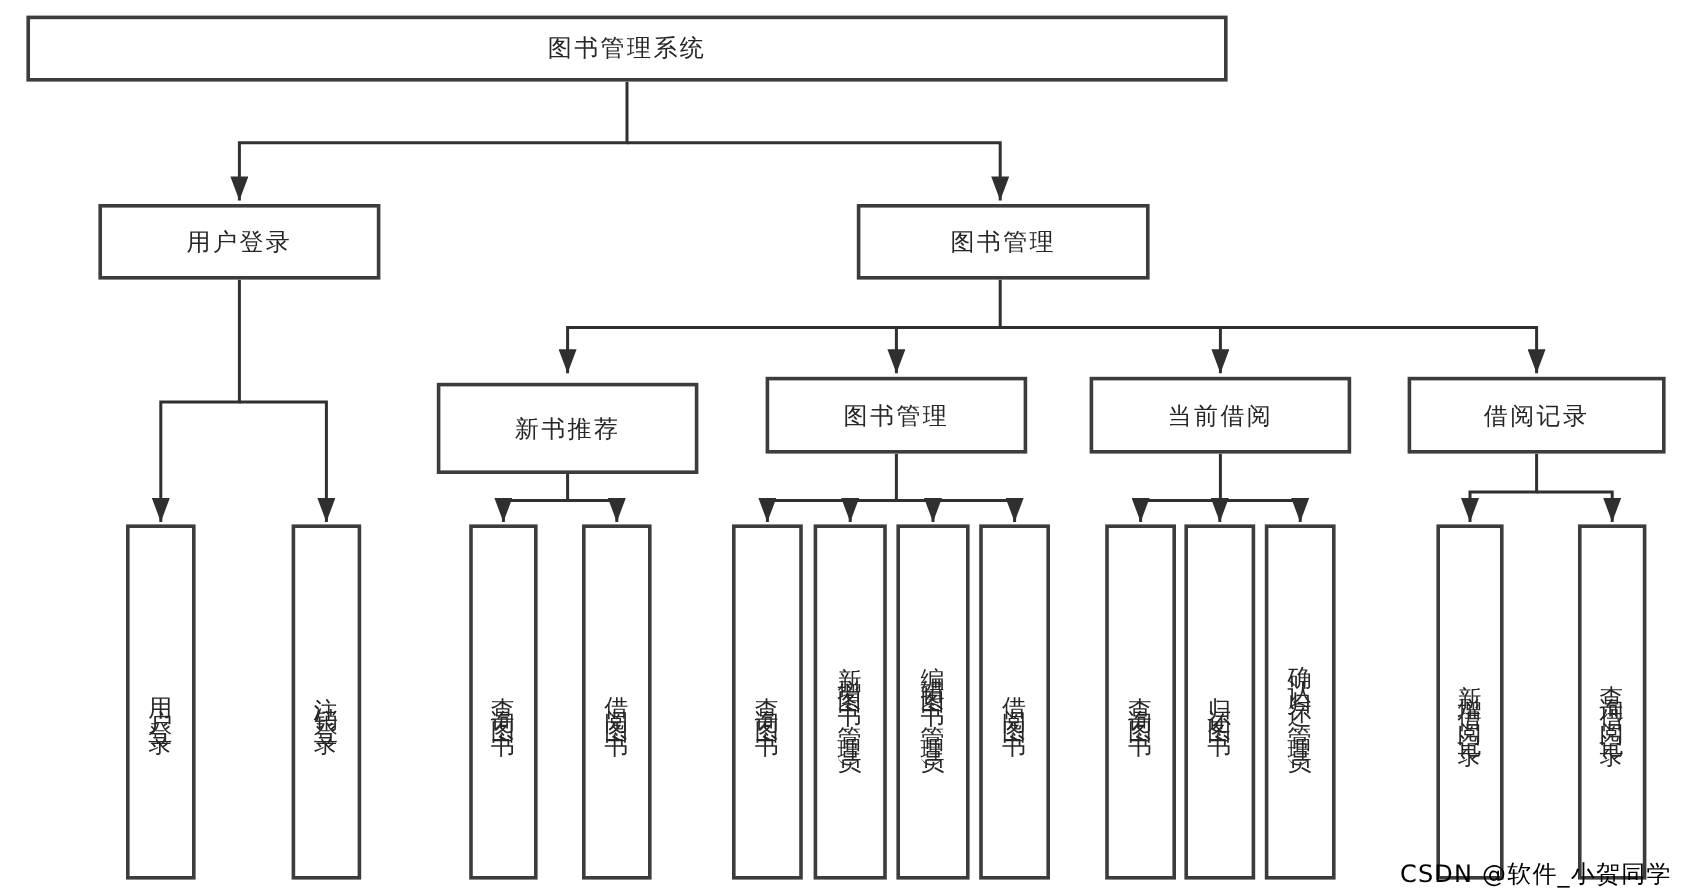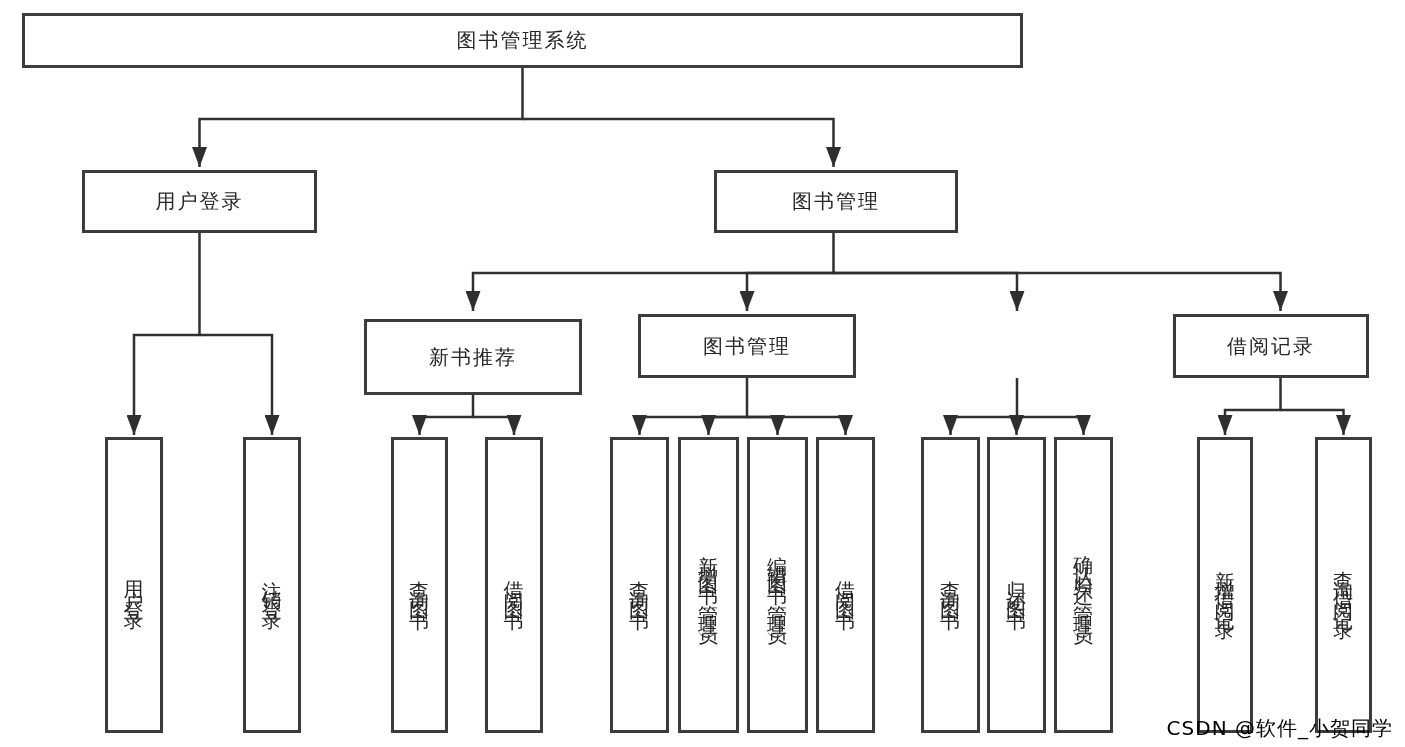--- a/index.html
+++ b/index.html
@@ -45,21 +45,21 @@
     letter-spacing: 10px;
     white-space: nowrap;
   }
   
   #n-root            { left: 22px;   top: 13px;  width: 1001px; height: 55px; }
   #n-user-login      { left: 82px;   top: 170px; width: 235px;  height: 63px; }
   #n-book-mgmt       { left: 714px;  top: 170px; width: 244px;  height: 63px; }
   #n-new-book-rec    { left: 364px;  top: 319px; width: 218px;  height: 76px; }
   #n-book-borrow     { left: 638px;  top: 314px; width: 218px;  height: 64px; }
   #n-current-borrow  { left: 908px;  top: 314px; width: 218px;  height: 64px; }
-  #n-borrow-record   { left: 1173px; top: 314px; width: 196px;  height: 64px; }
+  #n-borrow-record   { left: 1173px; top: 314px; width: 215px;  height: 64px; }
   .leaf              { top: 437px;  height: 296px; }
   #n-leaf-user-login     { left: 105px;  width: 58px; }
   #n-leaf-logout         { left: 243px;  width: 58px; }
   #n-leaf-query-book-1   { left: 391px;  width: 57px; }
   #n-leaf-borrow-book-1  { left: 485px;  width: 58px; }
   #n-leaf-query-book-2   { left: 610px;  width: 59px; }
   #n-leaf-add-book       { left: 678px;  width: 61px; }
   #n-leaf-edit-book      { left: 747px;  width: 61px; }
   #n-leaf-borrow-book-2  { left: 816px;  width: 59px; }
   #n-leaf-query-book-3   { left: 921px;  width: 59px; }
@@ -129,20 +129,23 @@
   <div class="node hnode" id="n-book-mgmt">
     <span>图书管理</span>
   </div>
 
   <div class="node hnode" id="n-new-book-rec">
     <span>新书推荐</span>
   </div>
   <div class="node hnode" id="n-book-borrow">
     <span>图书管理</span>
   </div>
+  <div class="node hnode" id="n-current-borrow">
+    <span>当前借阅</span>
+  </div>
   <div class="node hnode" id="n-borrow-record">
     <span>借阅记录</span>
   </div>
 
   <div class="node vnode leaf" id="n-leaf-user-login">
     <span class="vtext">用户登录</span>
   </div>
   <div class="node vnode leaf" id="n-leaf-logout">
     <span class="vtext">注销登录</span>
   </div>

